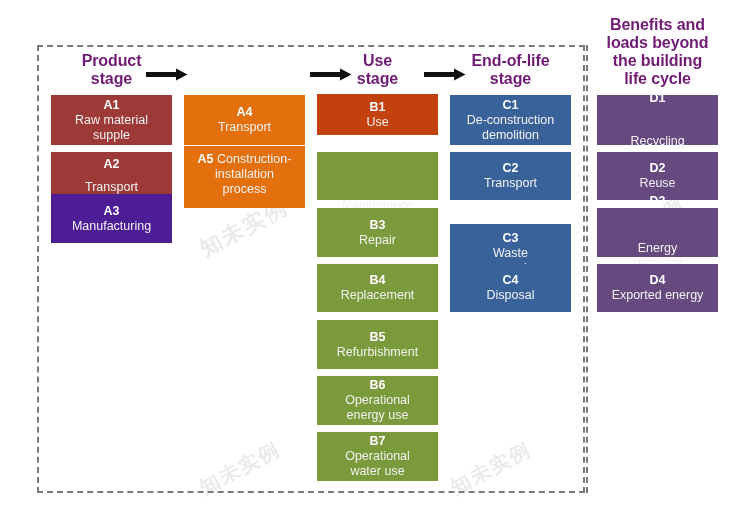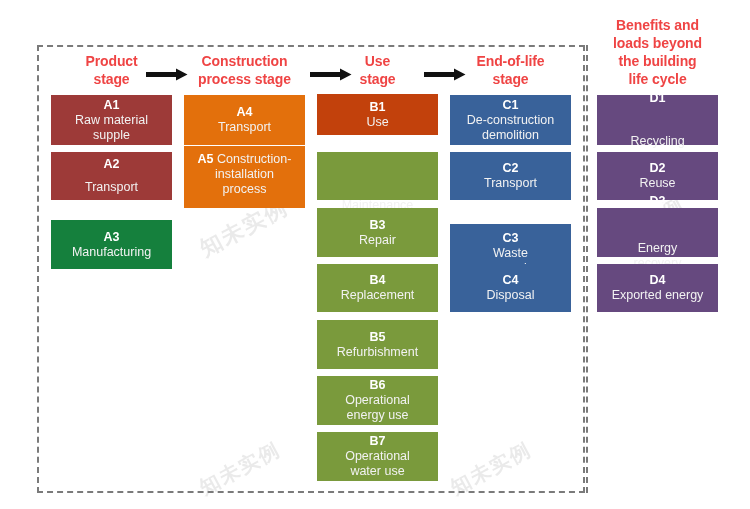--- a/index.html
+++ b/index.html
@@ -49,23 +49,23 @@
     font-weight: bold;
     color: #111111;
     letter-spacing: 0.1px;
     white-space: nowrap;
   }
 
   
   .col-header {
     position: absolute;
     text-align: center;
-    font-size: 14px;
-    font-weight: bold;
-    color: #ef4444;
+    font-size: 16px;
+    font-weight: bold;
+    color: #701a75;
     line-height: 18px;
     letter-spacing: -0.1px;
   }
   .hdr-a { left: 51px;  top: 52px;  width: 121px; }
   .hdr-a4{ left: 184px; top: 52px;  width: 121px; }
   .hdr-b { left: 317px; top: 52px;  width: 121px; }
   .hdr-c { left: 450px; top: 52px;  width: 121px; }
   .hdr-d { left: 597px; top: 16px;  width: 121px; line-height: 18px; }
 
   
@@ -144,21 +144,20 @@
 
   <div class="boundary"></div>
   <div class="boundary-right-line"></div>
 
   <div class="watermark wm1">知未实例</div>
   <div class="watermark wm2">知未实例</div>
   <div class="watermark wm3">知未实例</div>
   <div class="watermark wm4">知未实例</div>
 
   <div class="col-header hdr-a">Product<br>stage</div>
-  <div class="col-header hdr-a4">Construction<br>process stage</div>
   <div class="col-header hdr-b">Use<br>stage</div>
   <div class="col-header hdr-c">End-of-life<br>stage</div>
   <div class="col-header hdr-d">Benefits and<br>loads beyond<br>the building<br>life cycle</div>
 
   <div class="arrow arrow-1">
     <svg width="42" height="13" viewBox="0 0 42 13">
         <path d="M0 4 L30 4 L30 0.5 L41.5 6.5 L30 12.5 L30 9 L0 9 Z" fill="#111111"></path>
       </svg>
   </div>
   <div class="arrow arrow-2">
@@ -174,21 +173,21 @@
 
   <div id="boxes">
       <div class="box col-a" style="top: 95px; height: 50px; background: rgb(157, 58, 56);">
         <span class="code">A1</span>
         <span class="label">Raw material<br>supple</span>
       </div>
       <div class="box col-a" style="top: 152px; height: 48px; background: rgb(157, 58, 56); gap: 8px;">
         <span class="code">A2</span>
         <span class="label">Transport</span>
       </div>
-      <div class="box col-a" style="top: 220px; height: 49px; background: #15803d;">
+      <div class="box col-a" style="top: 194px; height: 49px; background: #4c1d95;">
         <span class="code">A3</span>
         <span class="label">Manufacturing</span>
       </div>
       <div class="box col-b" style="top: 95px; height: 50px; background: rgb(227, 112, 12);">
         <span class="code">A4</span>
         <span class="label">Transport</span>
       </div>
       <div class="box col-b inline" style="top: 146px; height: 62px; background: rgb(227, 112, 12);"><span class="code">A5</span> <span class="label">Construction-<br>installation<br>process</span></div>
       <div class="box col-c" style="top: 94px; height: 41px; background: #c2410c;">
         <span class="code">B1</span>

